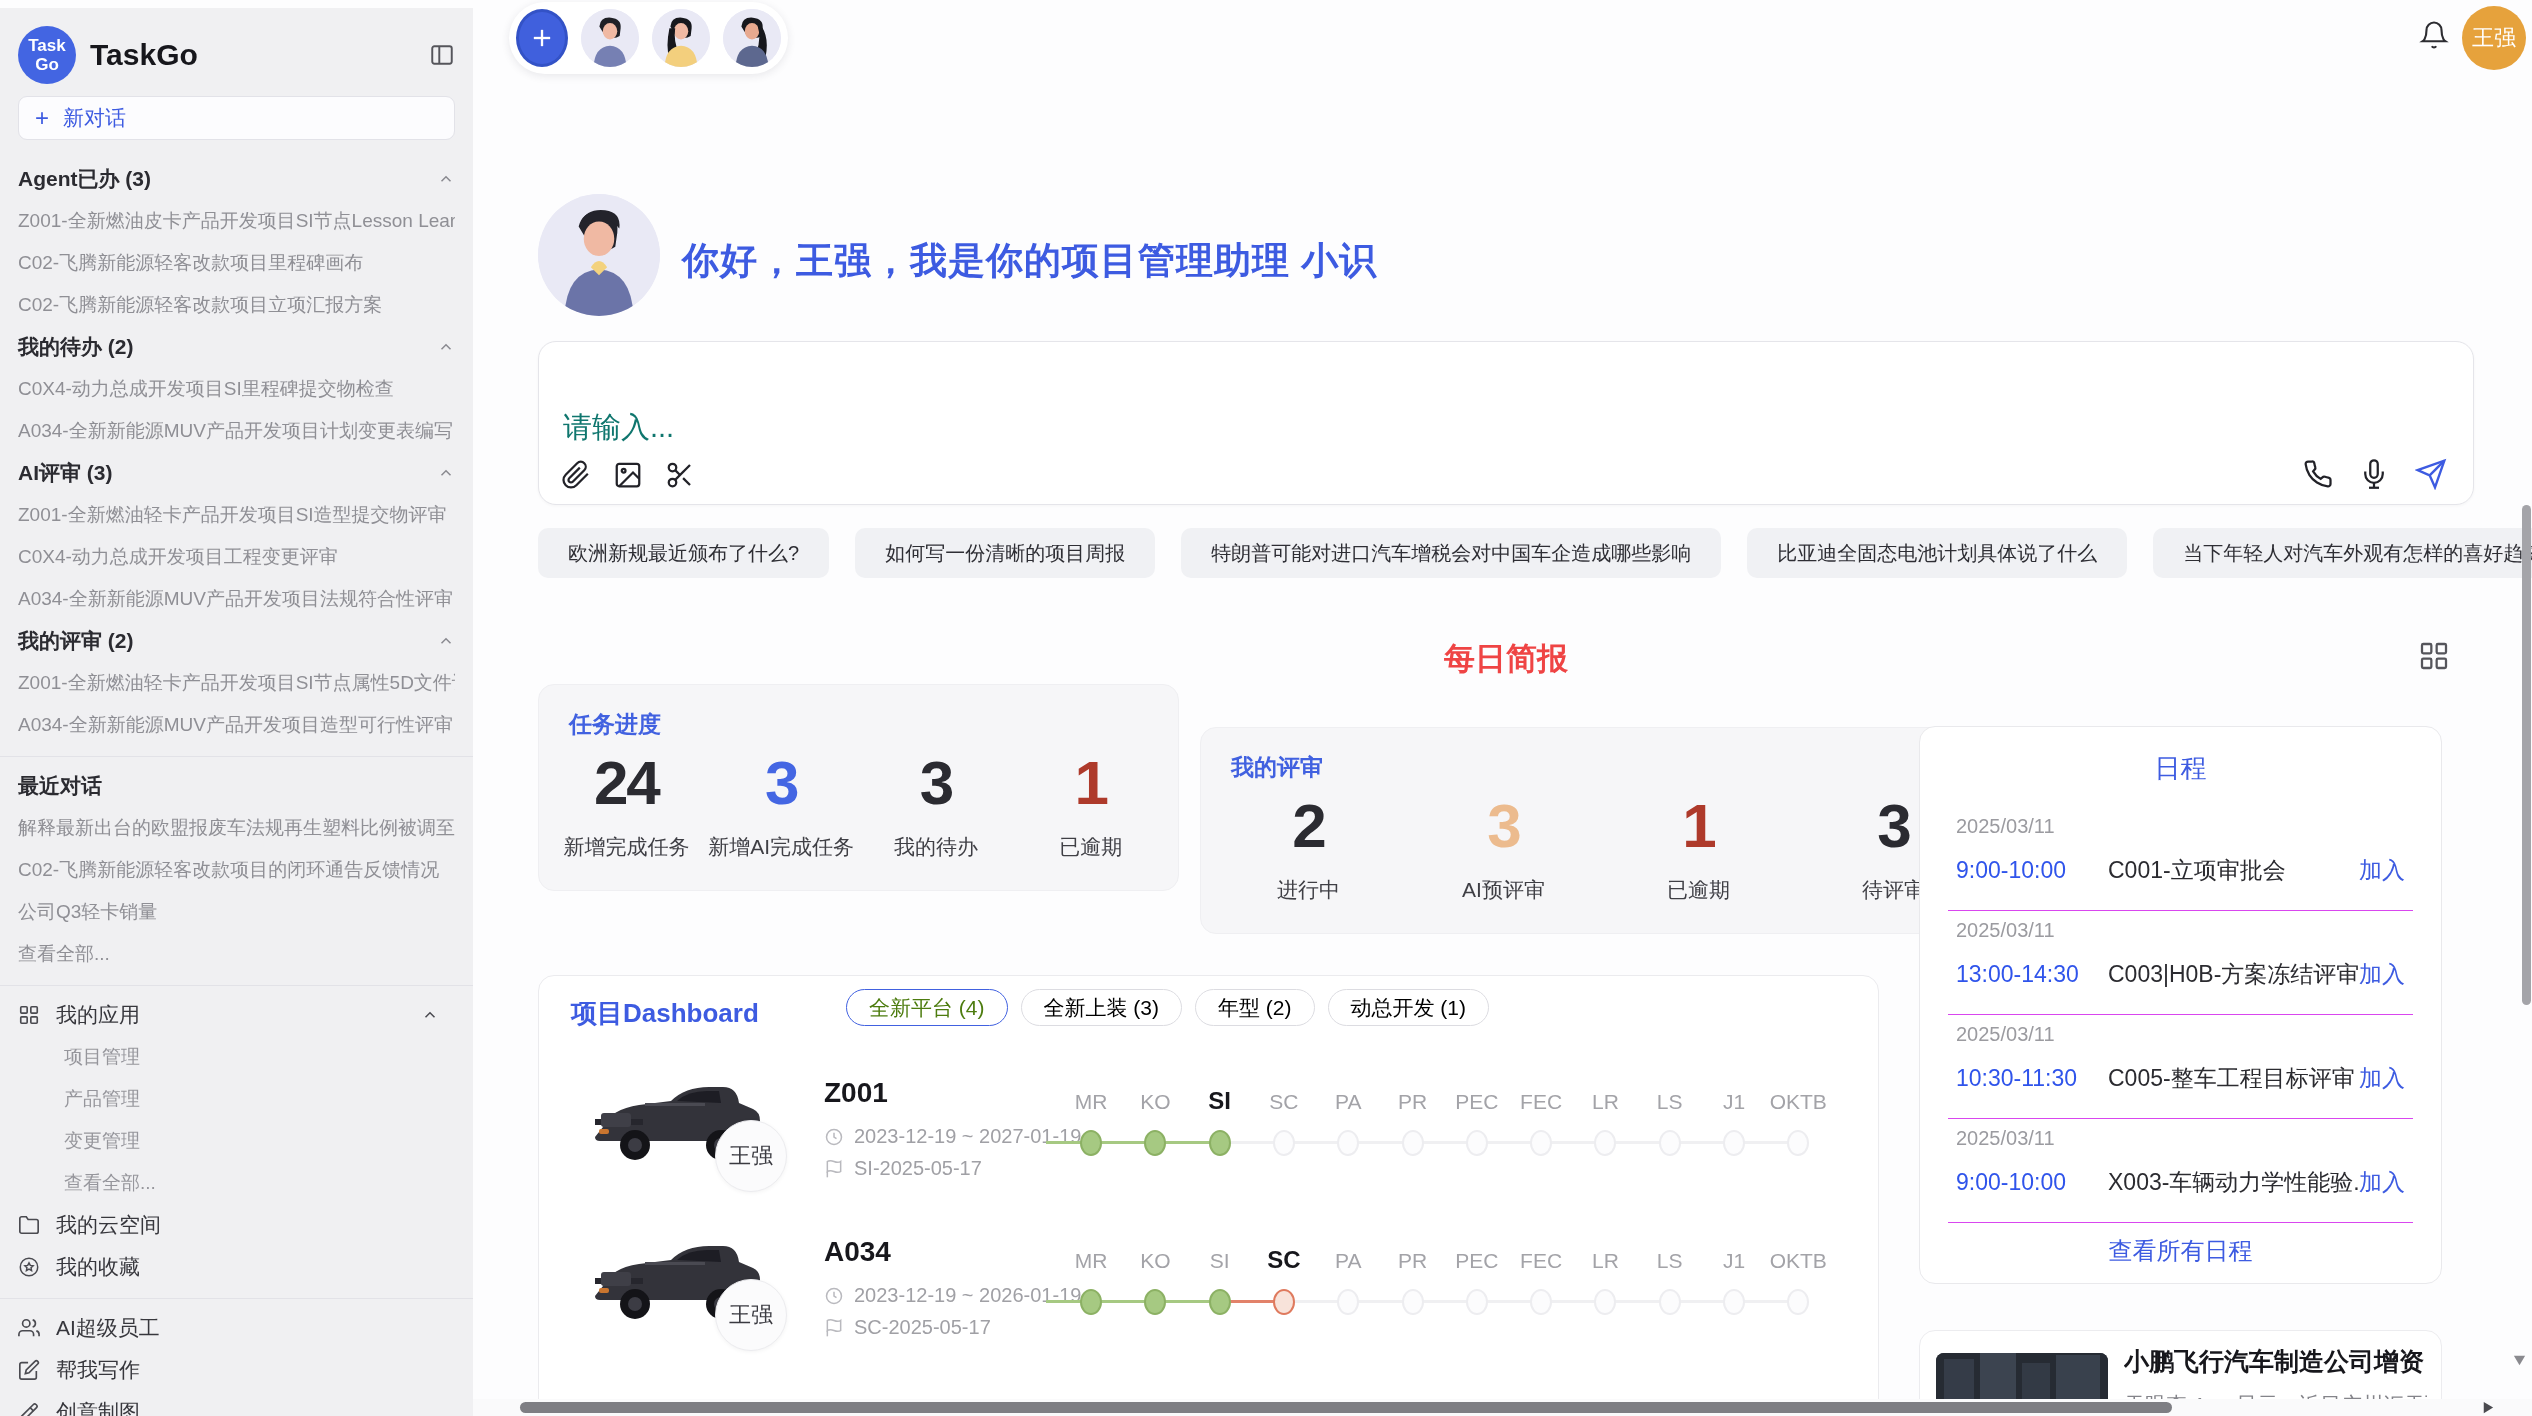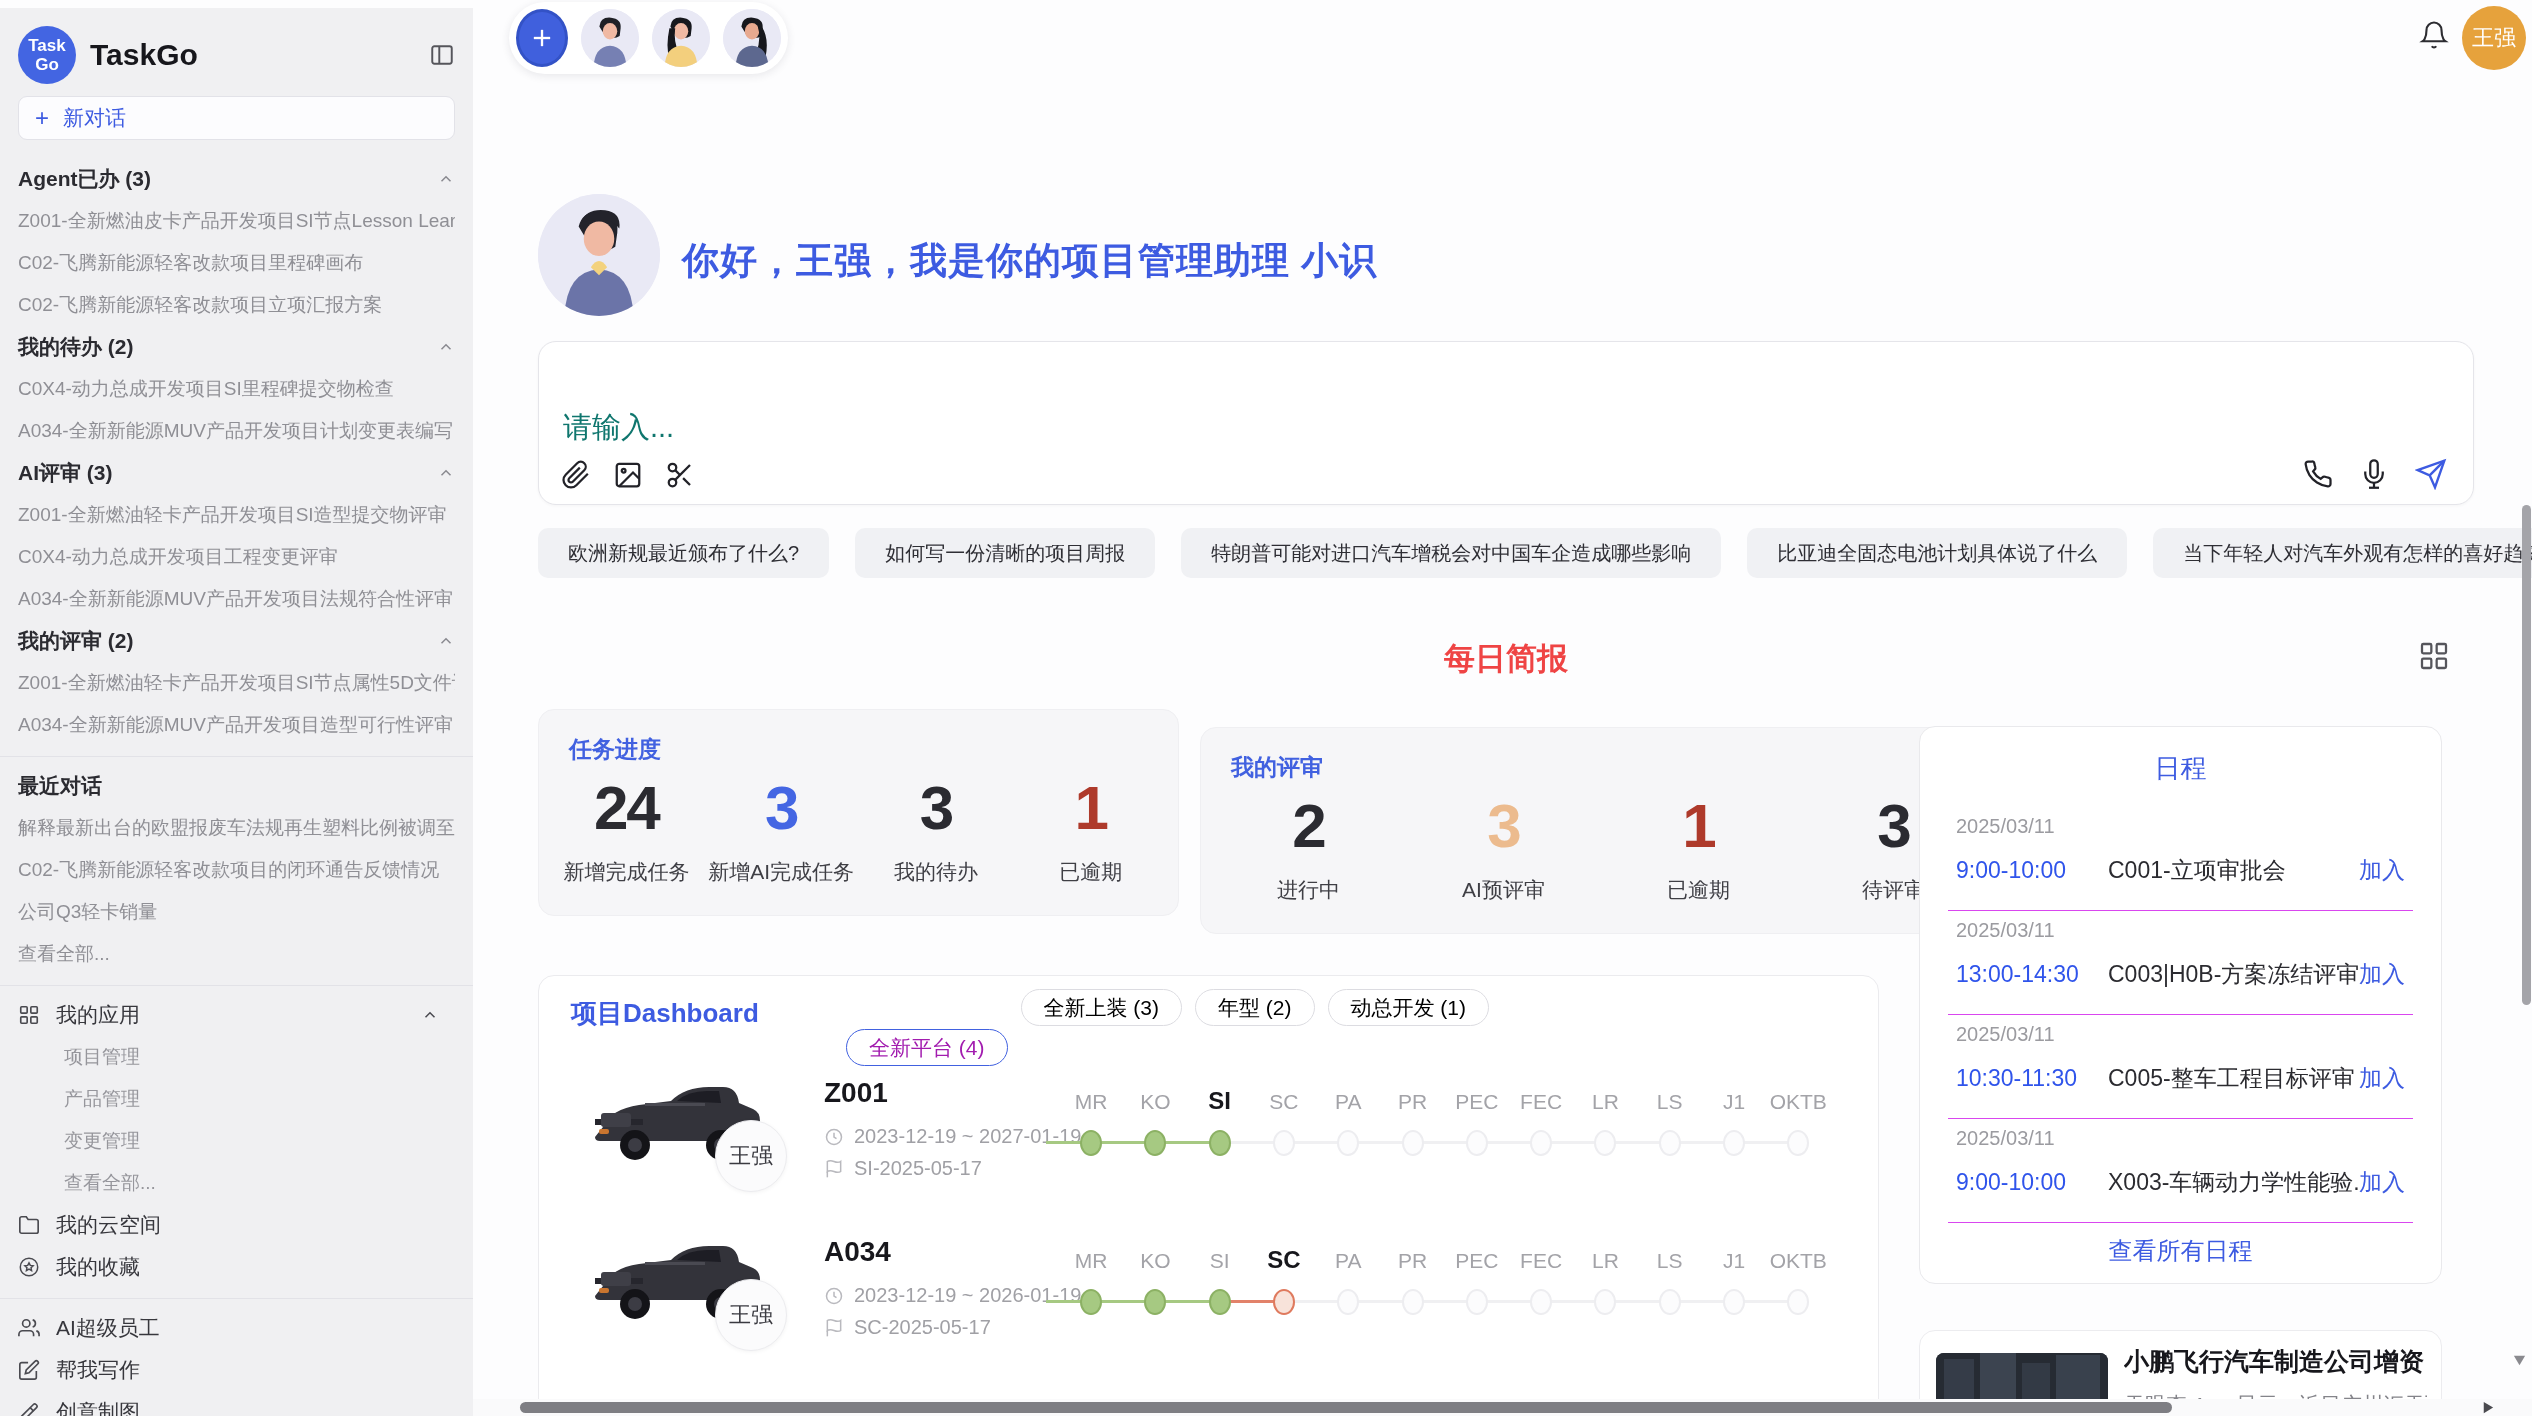--- a/index.html
+++ b/index.html
@@ -65,21 +65,21 @@
   .stat .v { font-size:62px; font-weight:600; letter-spacing:-2px; line-height:72px; }
   .stat .l { font-size:21px; color:#3f3f45; margin-top:14px; }
   .v.dark{color:#2b2b31;} .v.blue{color:#4466e3;} .v.red{color:#ae3a2b;} .v.orange{color:#ecbb8e;}
 
   
   .dash-card { left:538px; top:975px; width:1341px; height:470px; background:#fff; border:1px solid #ebebee; border-radius:16px; overflow:hidden; }
   .dash-title { position:absolute; left:32px; top:20px; font-size:26px; color:#3d5be1; font-weight:600; }
   .filters { position:absolute; left:307px; top:13px; display:flex; gap:13px; }
   .fpill { height:37px; border:1px solid #dcdce1; border-radius:19px; display:flex; align-items:center; padding:0 22px;
            font-size:21px; color:#000000; background:#fff; cursor:pointer; white-space:nowrap; }
-  .fpill.active { border-color:#4161e0; color:#a21caf;margin-top:40px; }
+  .fpill.active { border-color:#4161e0; color:#4d7c0f; }
   .proj-row { position:absolute; left:0; width:100%; height:158px; }
   .car { position:absolute; left:46px; top:0; }
   .owner-badge { position:absolute; left:176px; top:57px; width:72px; height:72px; border-radius:50%; background:#fbfbfc;
                  border:1px solid #ececef; box-shadow:0 1px 4px rgba(0,0,0,.05); display:flex; align-items:center;
                  justify-content:center; font-size:22px; color:#3a3a40; }
   .p-code { position:absolute; left:285px; top:14px; font-size:28px; font-weight:700; color:#17171c; }
   .p-meta { position:absolute; left:285px; display:flex; align-items:center; gap:10px; color:#a0a0a5; font-size:20px; }
   .p-meta .ic { color:#b9b9be; display:flex; }
   .strip { position:absolute; left:507px; top:27px; width:800px; height:90px; }
   .ms-label { position:absolute; top:0; width:64px; text-align:center; font-size:21px; color:#a3a3a8; }
@@ -379,21 +379,21 @@
   <div class="abs daily-title">每日简报</div>
   <span class="abs summary-icon ic">
     <svg width="32" height="32" viewBox="0 0 24 24" fill="none" stroke="currentColor" stroke-width="1.7">
         <rect x="3" y="3" width="7" height="7" rx="1"></rect>
         <rect x="14" y="3" width="7" height="7" rx="1"></rect>
         <rect x="3" y="14" width="7" height="7" rx="1"></rect>
         <rect x="14" y="14" width="7" height="7" rx="1"></rect>
       </svg>
   </span>
   <div id="stat-cards">
-      <div class="abs stat-card" style="left: 538px; top: 709px; width: 641px; height: 207px;">
+      <div class="abs stat-card" style="left: 538px; top: 684px; width: 641px; height: 207px;">
         <div class="sc-title">任务进度</div>
         <div class="stat-row">
           <div class="stat">
             <div class="v dark">24</div>
             <div class="l">新增完成任务</div>
           </div>
           <div class="stat">
             <div class="v blue">3</div>
             <div class="l">新增AI完成任务</div>
           </div>

